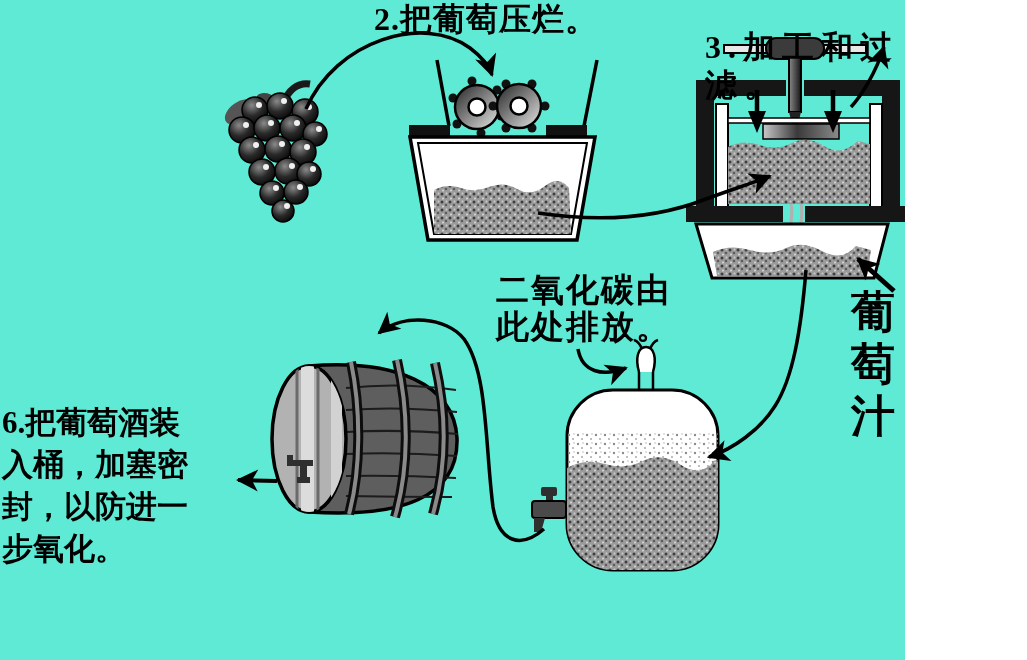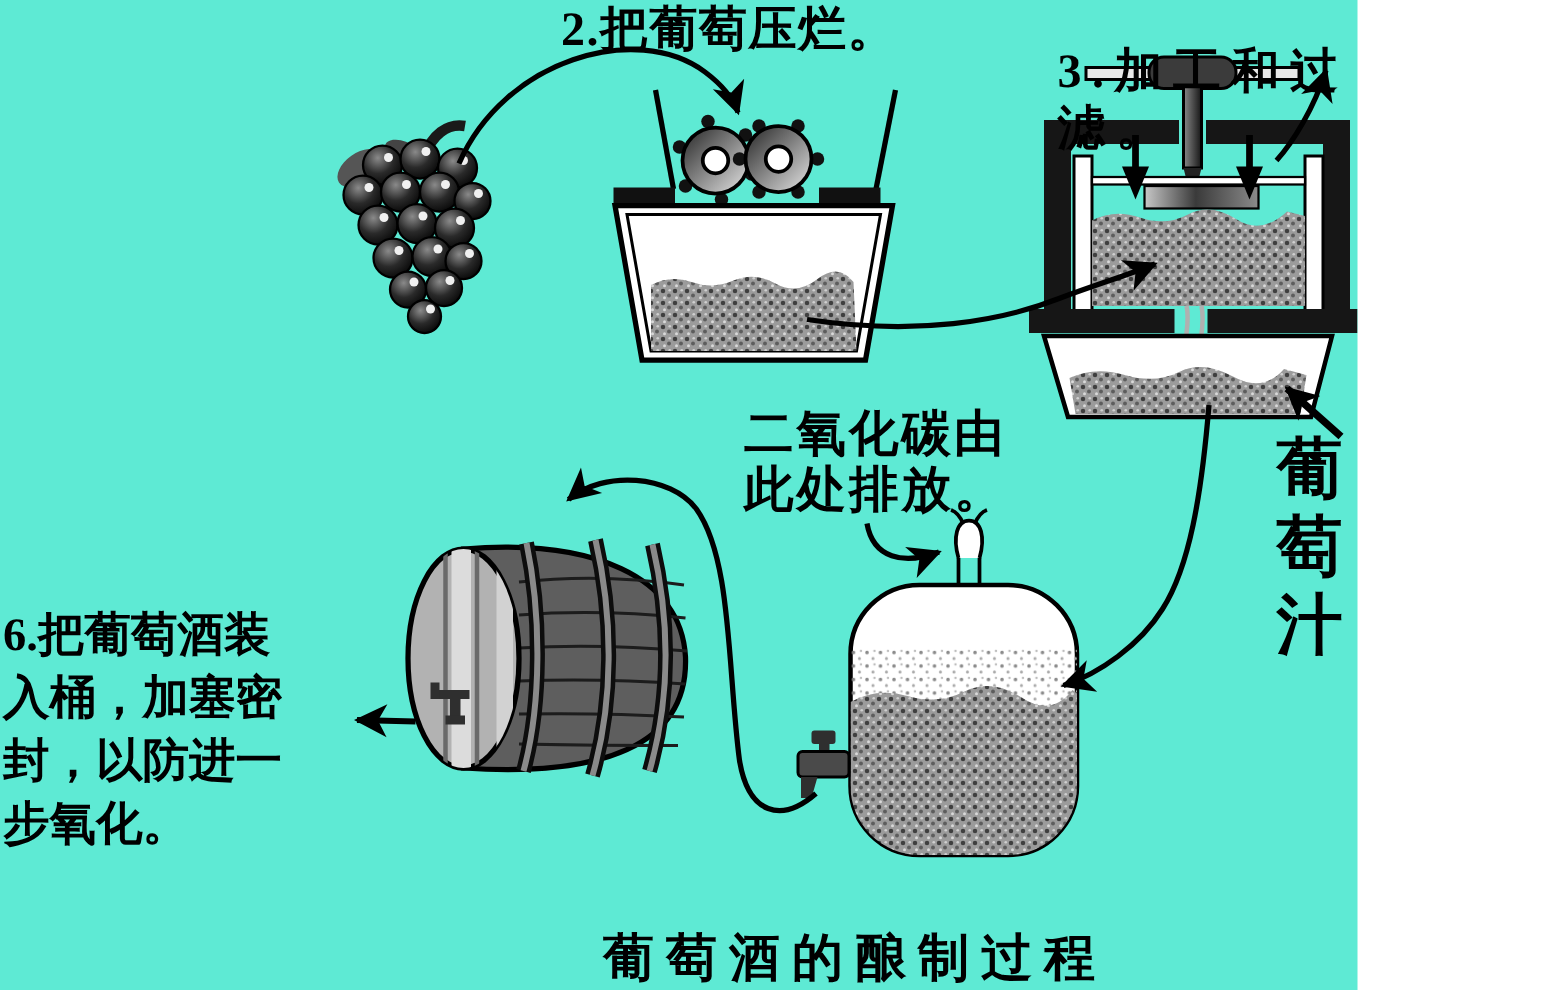--- a/index.html
+++ b/index.html
@@ -263,15 +263,14 @@
 
   <div class="lbl t2">2.把葡萄压烂。</div>
   <div class="lbl t3">3.加工和过滤。</div>
   <div class="lbl tco2">二氧化碳由
 此处排放。</div>
   <div class="lbl tjuice">葡萄汁</div>
   <div class="lbl t6">6.把葡萄酒装
 入桶，加塞密
 封，以防进一
 步氧化。</div>
-  <div class="lbl ttl">葡萄酒的酿制过程</div>
 
 </div>
 
 </body></html>

